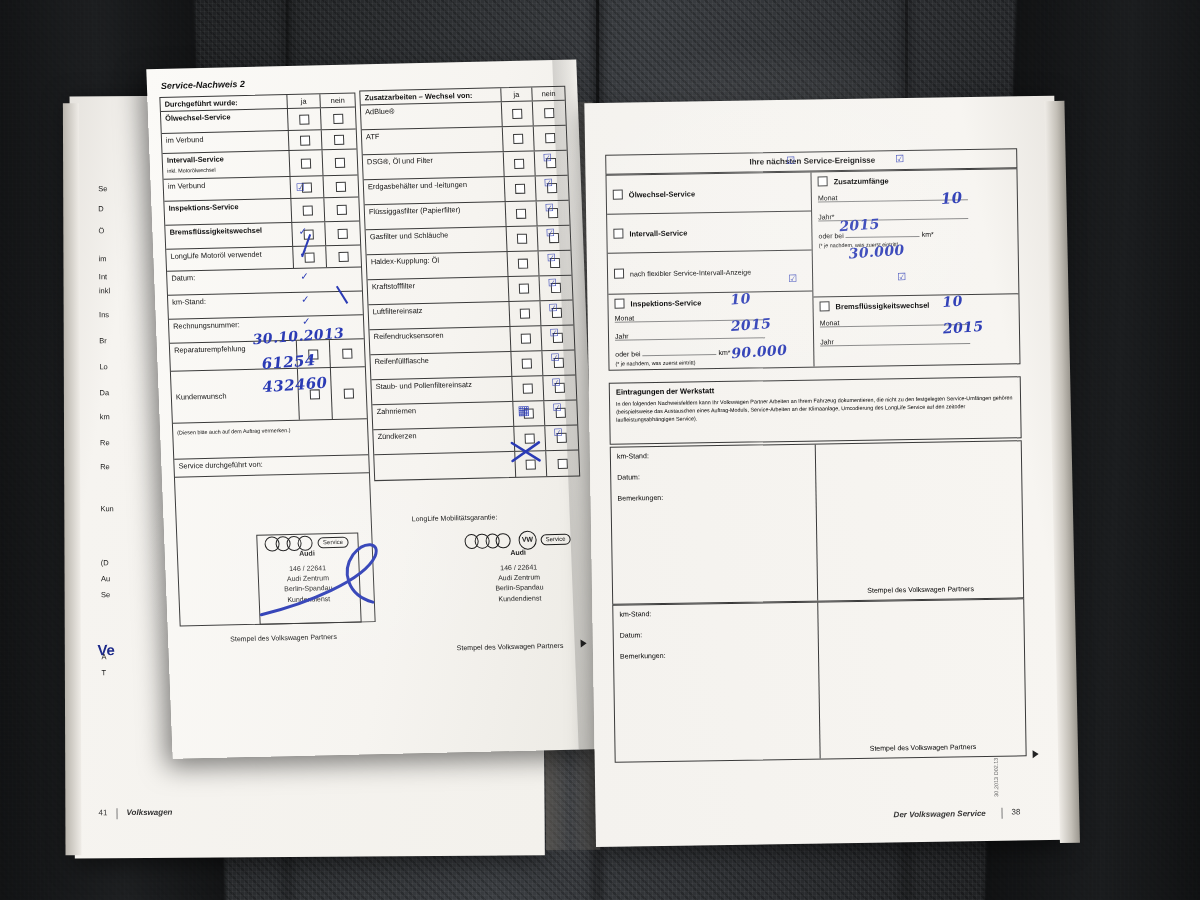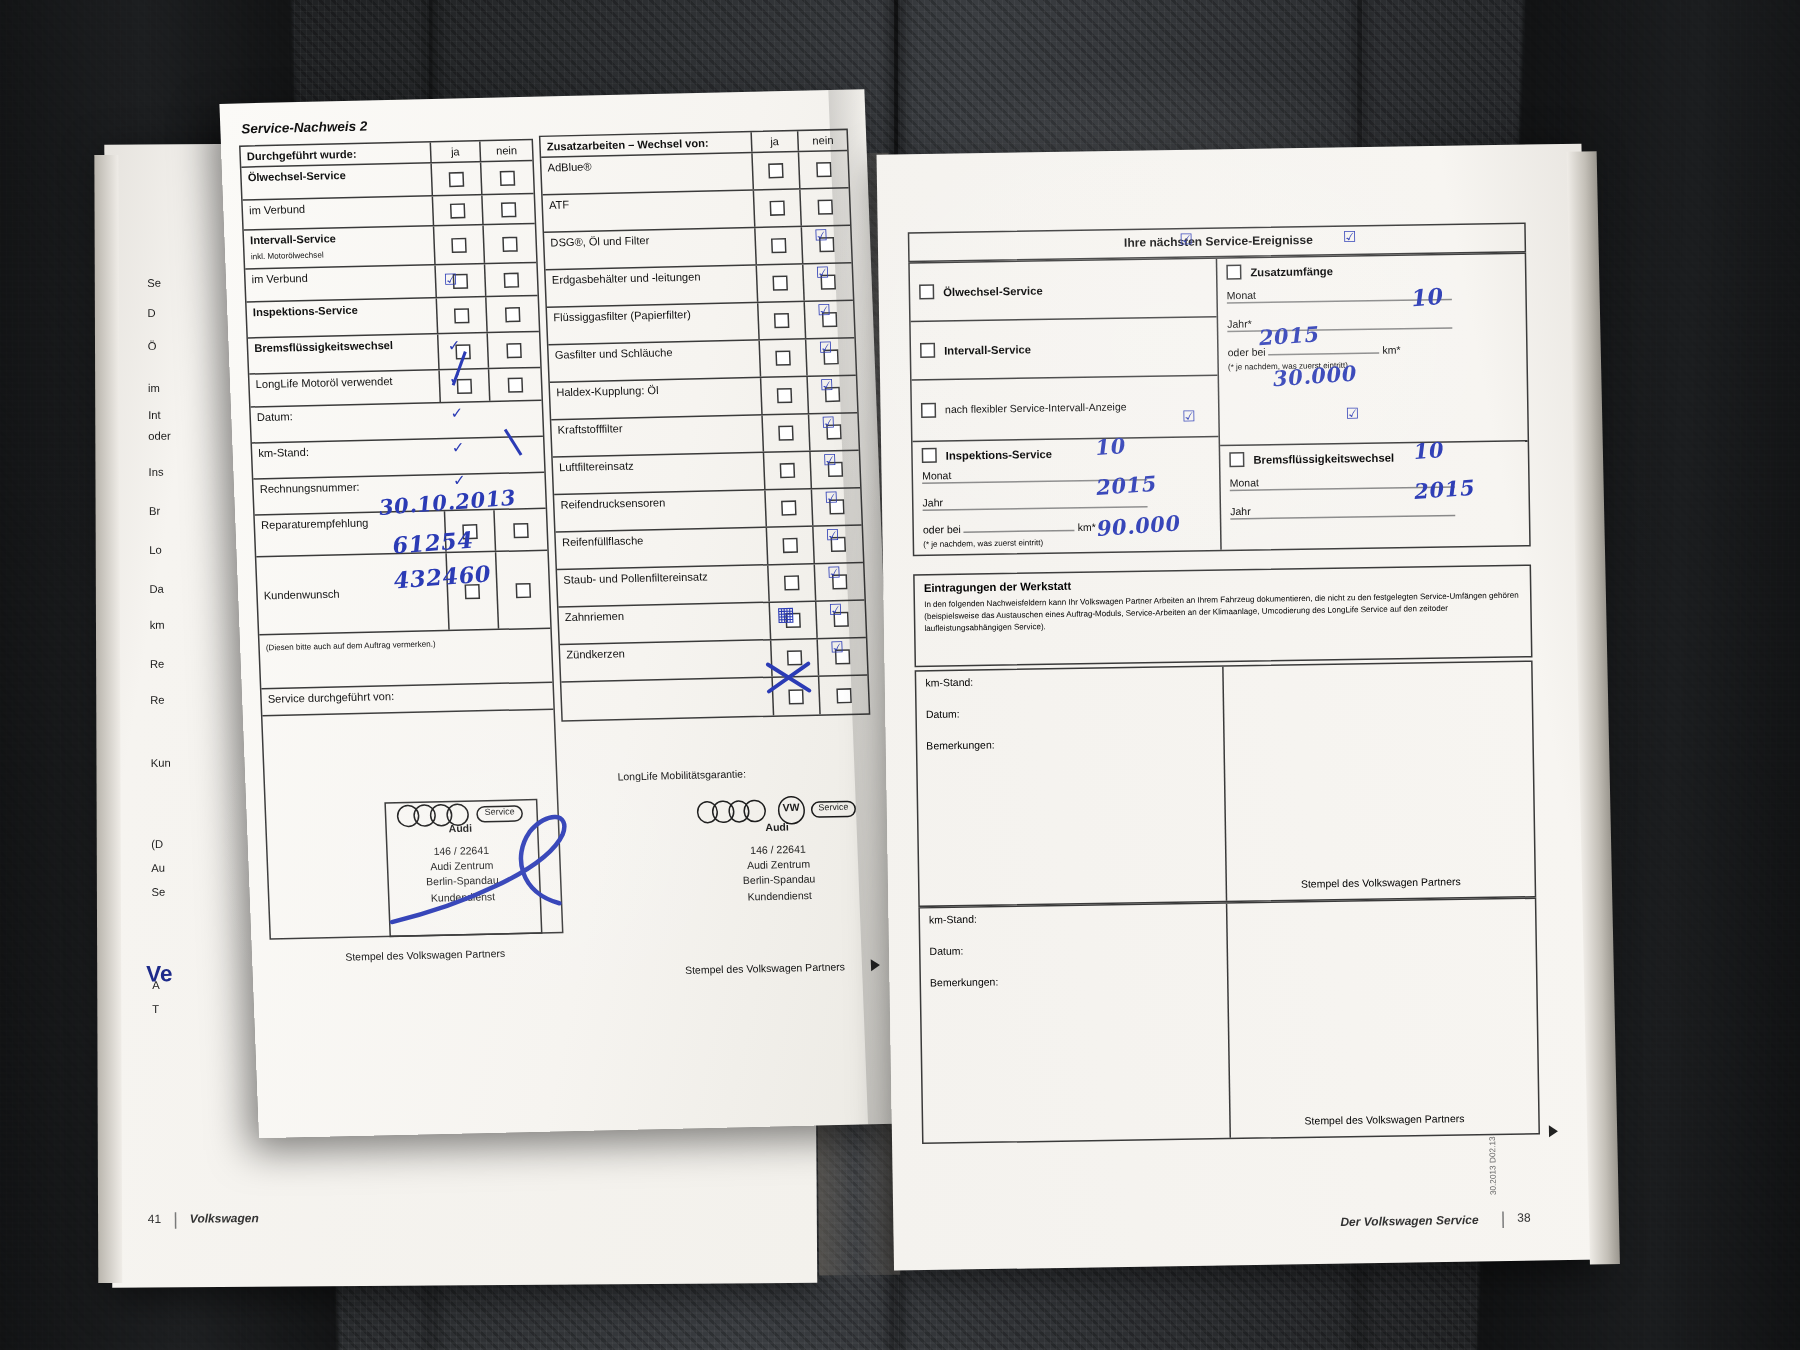--- a/index.html
+++ b/index.html
@@ -166,21 +166,21 @@
   <div class="seat-seam" style="left:905px;opacity:.6;"></div>
 
   <div id="book">
 
     <div class="page page-left">
       <div class="hidden-left-text" style="left:28px;top:88px;">Se</div>
       <div class="hidden-left-text" style="left:28px;top:108px;">D</div>
       <div class="hidden-left-text" style="left:28px;top:130px;">Ö</div>
       <div class="hidden-left-text" style="left:28px;top:158px;">im</div>
       <div class="hidden-left-text" style="left:28px;top:176px;">Int</div>
-      <div class="hidden-left-text xs" style="left:28px;top:190px;">oder</div>
+      <div class="hidden-left-text xs" style="left:28px;top:190px;">inkl</div>
       <div class="hidden-left-text" style="left:28px;top:214px;">Ins</div>
       <div class="hidden-left-text" style="left:28px;top:240px;">Br</div>
       <div class="hidden-left-text" style="left:28px;top:266px;">Lo</div>
       <div class="hidden-left-text" style="left:28px;top:292px;">Da</div>
       <div class="hidden-left-text" style="left:28px;top:316px;">km</div>
       <div class="hidden-left-text" style="left:28px;top:342px;">Re</div>
       <div class="hidden-left-text" style="left:28px;top:366px;">Re</div>
       <div class="hidden-left-text" style="left:28px;top:408px;">Kun</div>
       <div class="hidden-left-text" style="left:28px;top:462px;">(D</div>
       <div class="hidden-left-text" style="left:28px;top:478px;">Au</div>

